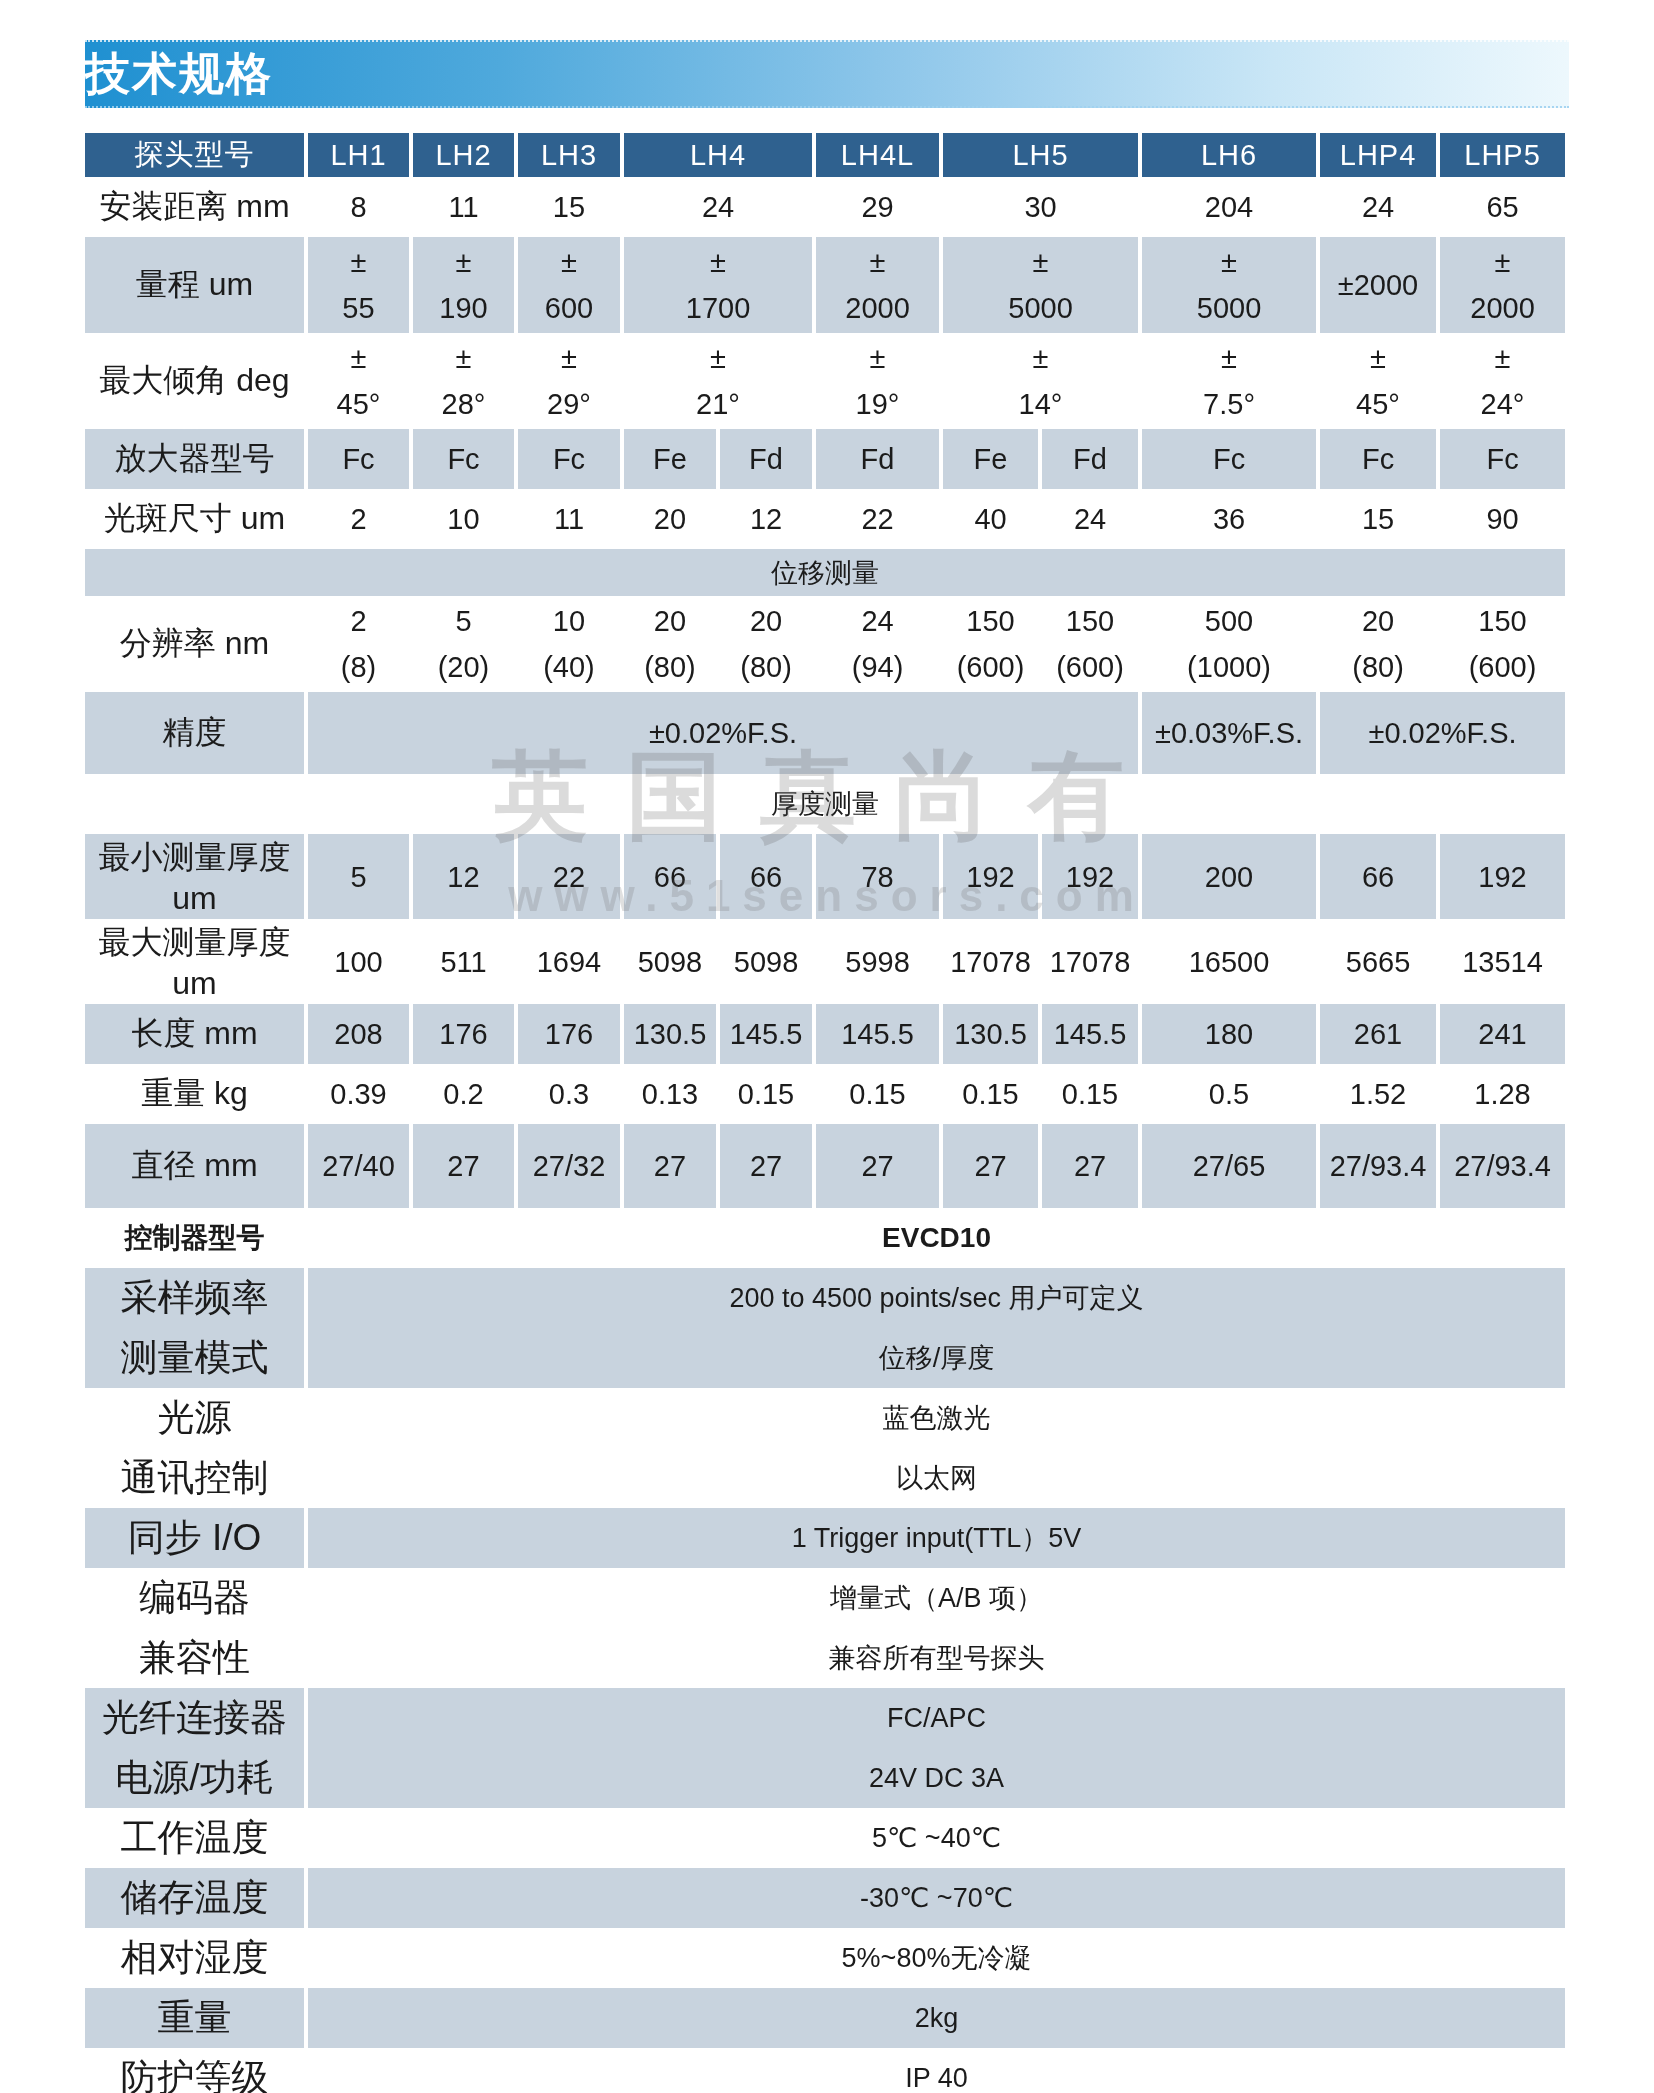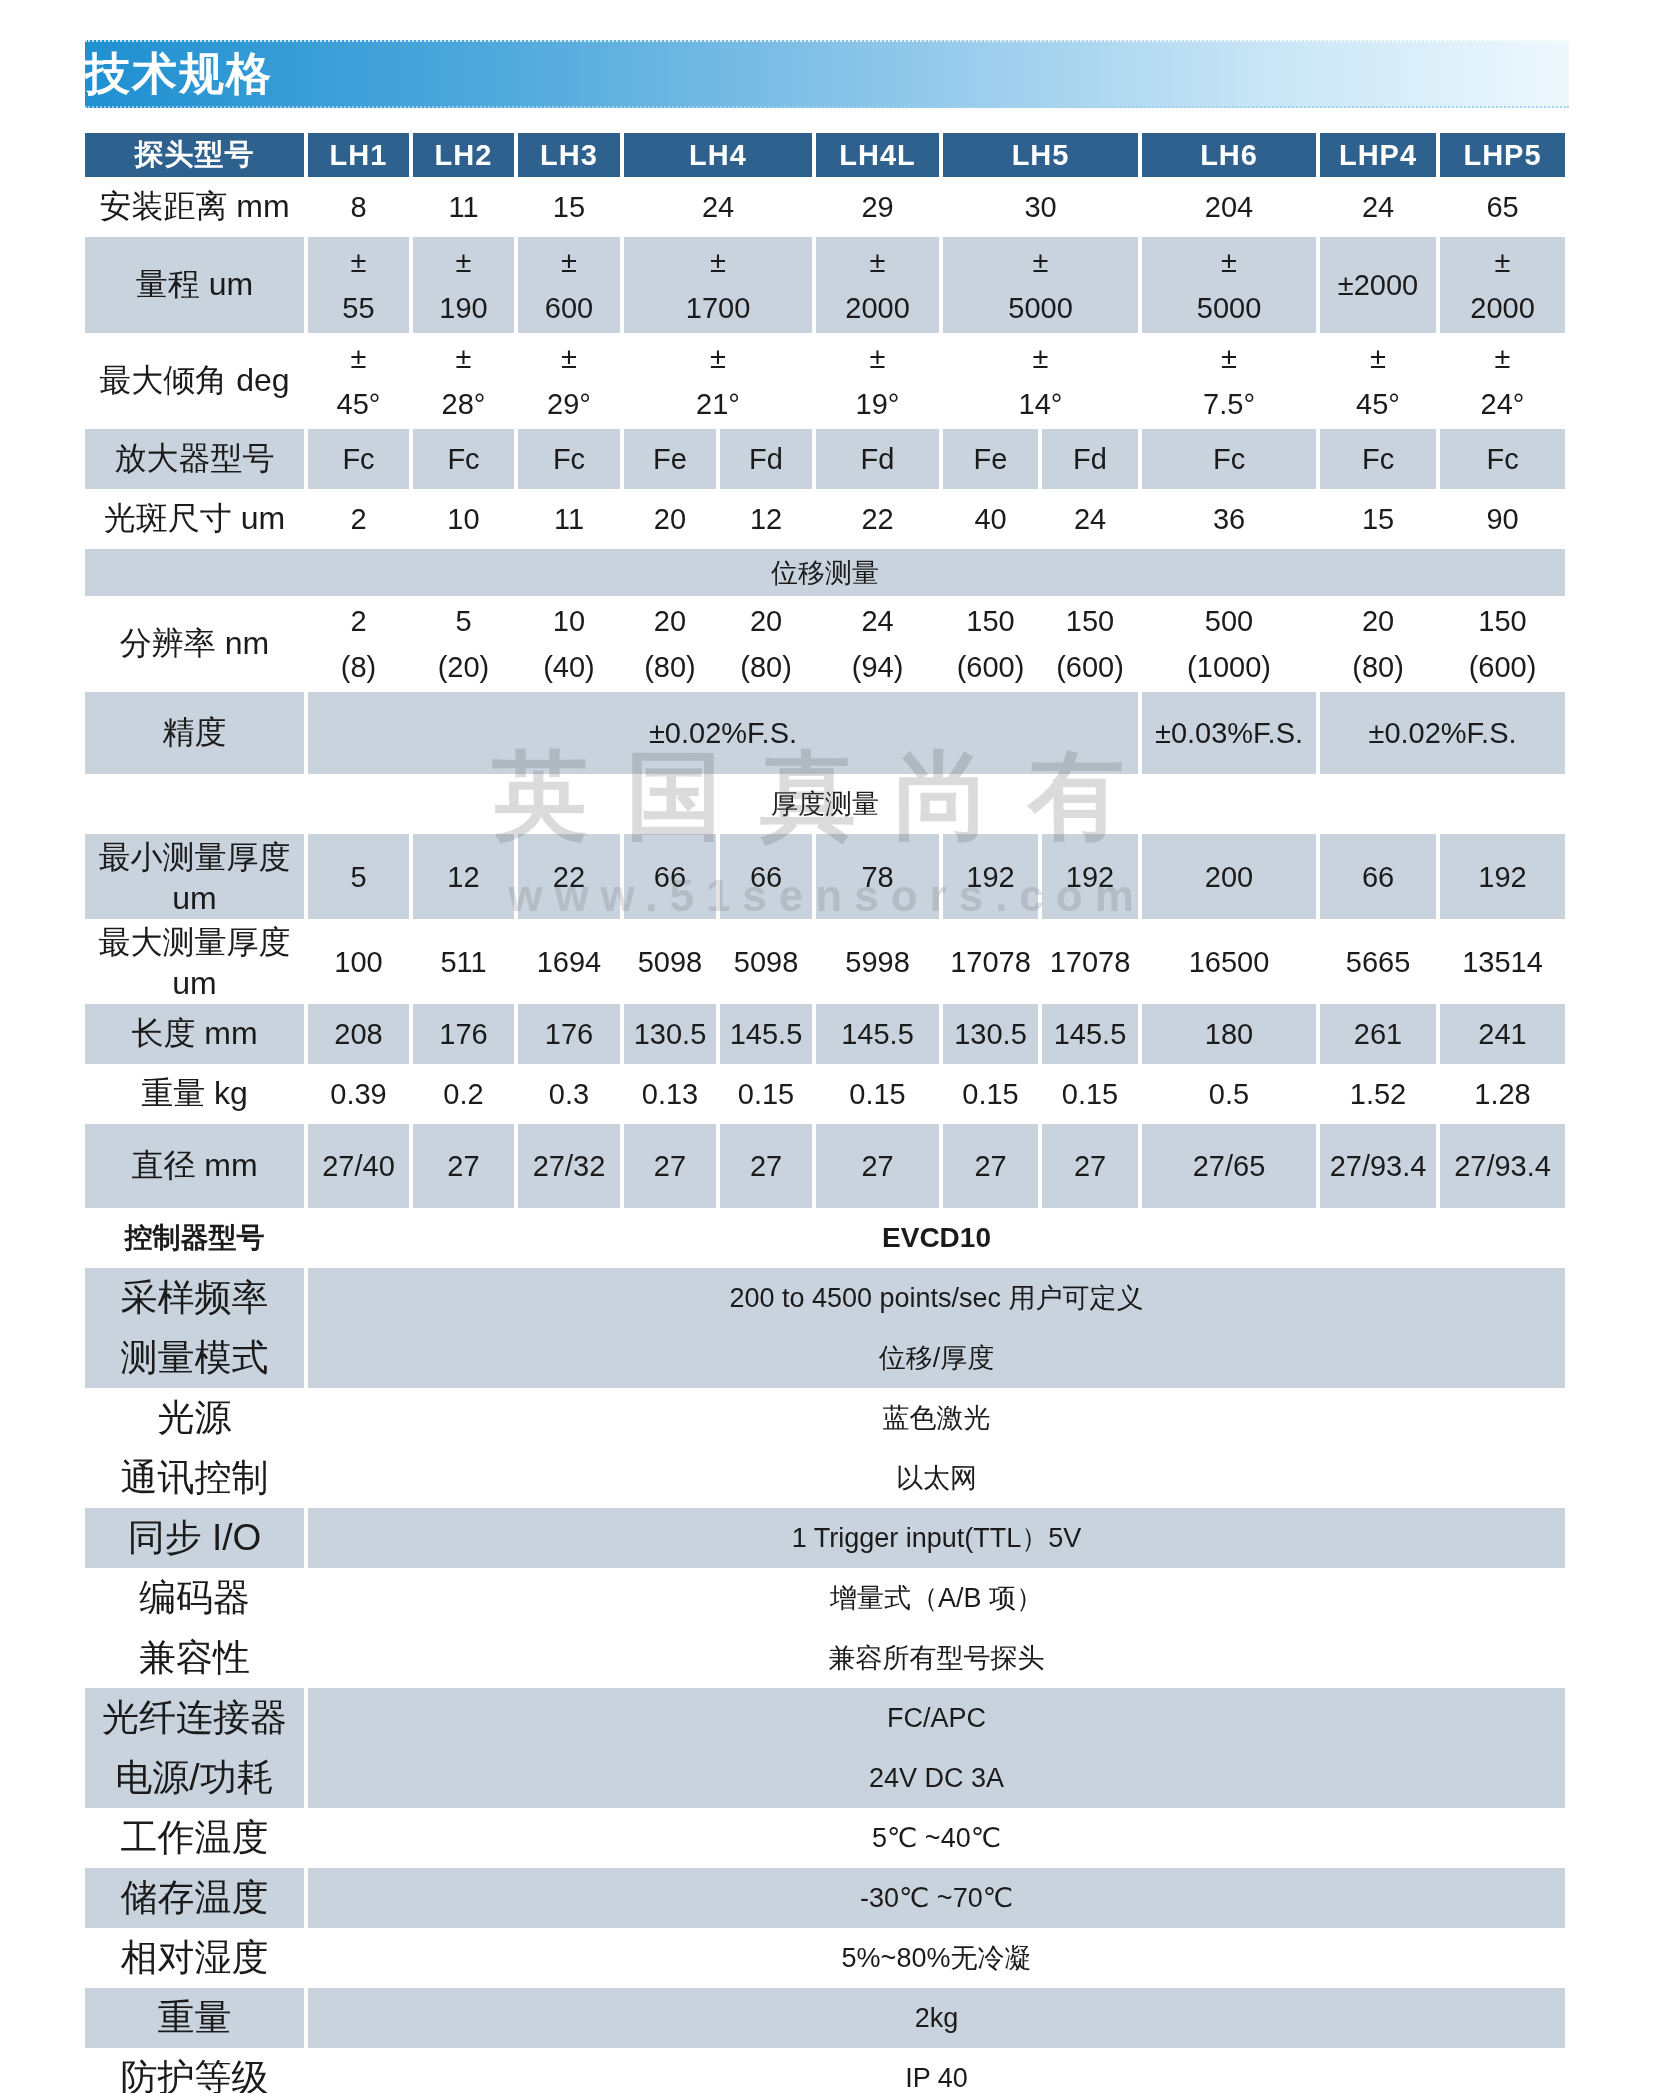--- a/index.html
+++ b/index.html
@@ -23,21 +23,21 @@
   .table-wrap{position:relative;margin:25px 85px 0 85px;width:1484px;}
   table{border-collapse:separate;border-spacing:0;table-layout:fixed;width:1480px;}
   th,td{
     box-sizing:border-box;height:60px;padding:2px 4px;text-align:center;vertical-align:middle;
     border-right:4px solid #ffffff;font-weight:normal;
   }
   th:last-child,td:last-child{border-right:0;}
   tr.s-a th, tr.s-a td{background:#C8D3DE;}
   tr.s-w th, tr.s-w td{background:#ffffff;}
   tr.t-header th{
-    background:#2F618F;color:#ffffff;font-size:29px;font-weight:bold;height:42px;letter-spacing:1px;
+    background:#2F618F;color:#ffffff;font-size:29px;font-weight:normal;height:42px;letter-spacing:1px;
   }
   th.rowlabel{font-size:32px;}
   td.val{font-size:29px;white-space:pre-line;line-height:46px;}
   tr.t-band td{font-size:27px;height:47px;}
   tr.n-band-thickness td{height:60px;}
   tr.n-accuracy th, tr.n-accuracy td{height:82px;}
   tr.n-diameter th, tr.n-diameter td{height:84px;}
   tr.t-kv th{font-size:37px;}
   tr.t-kv td{font-size:27px;}
   tr.n-controller-model th, tr.n-controller-model td{font-weight:bold;font-size:28px;}

